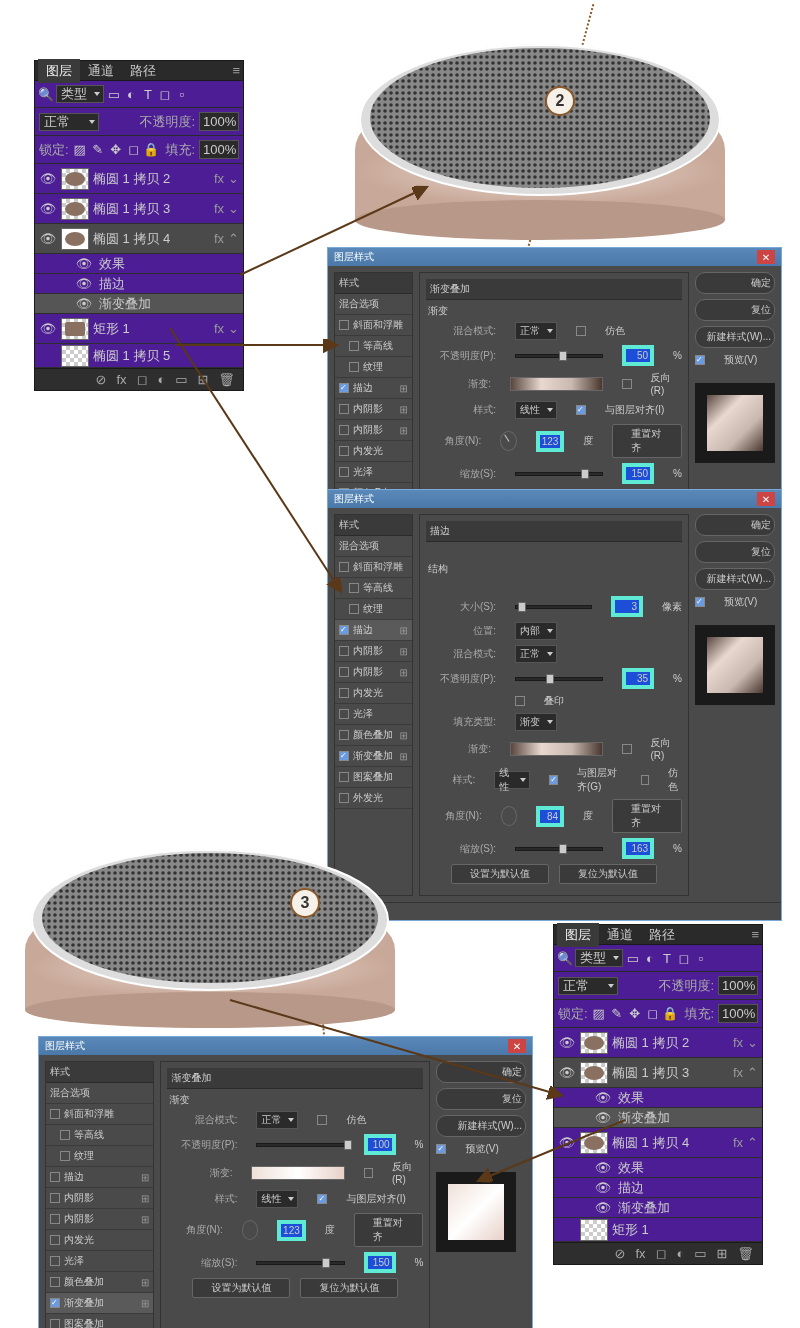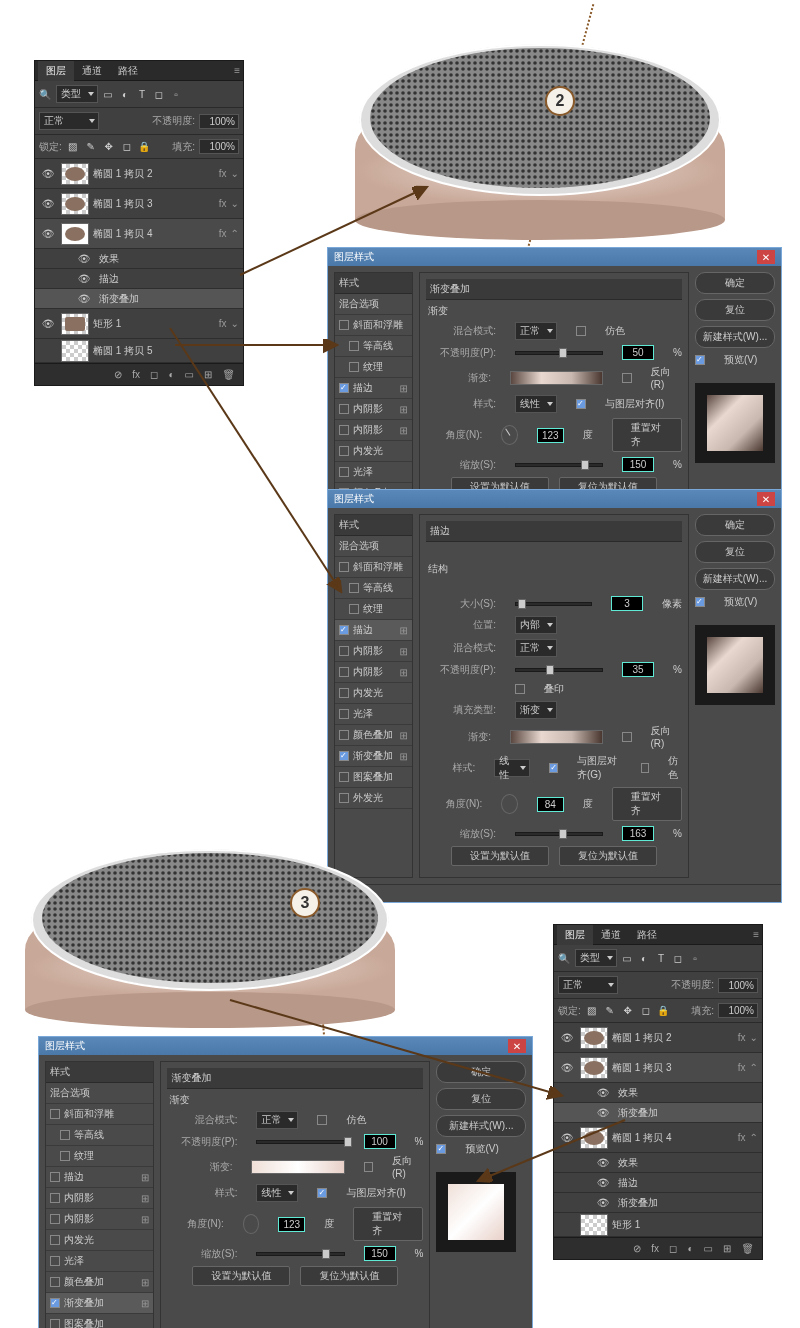--- a/index.html
+++ b/index.html
@@ -1,17 +1,17 @@
 <!DOCTYPE html>
 <html><head>
 <meta charset="utf-8">
 <style>
 *{box-sizing:border-box;margin:0;padding:0;font-family:"Microsoft YaHei",sans-serif}
 body{background:#fff;width:800px;height:1328px;position:relative;overflow:hidden}
-.panel{background:#404040;border:1px solid #1a1a1a;color:#ccc;font-size:10px;position:absolute}
+.panel{background:#4c1d95;border:1px solid #1a1a1a;color:#ccc;font-size:13px;position:absolute}
 .panel-tabs{display:flex;background:#2a2a2a;border-bottom:1px solid #1a1a1a;height:20px;align-items:center;padding:0 3px;position:relative}
 .tab{padding:3px 8px;cursor:pointer}
 .tab.active{background:#3a3a3a;color:#eee}
 .panel-menu{margin-left:auto;color:#999;cursor:pointer}
 .filter-row{display:flex;align-items:center;padding:4px;gap:3px;border-bottom:1px solid #2a2a2a}
 .dd{background:#2a2a2a;border:1px solid #555;color:#ccc;padding:2px 16px 2px 4px;position:relative;cursor:pointer;height:18px;display:flex;align-items:center}
 .dd::after{content:"";position:absolute;right:3px;top:50%;width:0;height:0;border-left:3px solid transparent;border-right:3px solid transparent;border-top:4px solid #ccc;transform:translateY(-50%)}
 .ico{width:14px;height:14px;display:inline-flex;align-items:center;justify-content:center;color:#ccc}
 .blend-row{display:flex;align-items:center;padding:4px;gap:4px;border-bottom:1px solid #2a2a2a}
 .lbl{color:#aaa}
@@ -41,24 +41,24 @@
 .sitem{display:flex;align-items:center;padding:3px 4px;gap:4px;border-bottom:1px solid #3a3a3a}
 .sitem .plus{margin-left:auto;color:#999;cursor:pointer}
 .cb{width:10px;height:10px;border:1px solid #888;display:inline-block;cursor:pointer}
 .cb.on{background:#6a9ae0}
 .cb.on::after{content:"✓";color:#fff;font-size:8px;position:relative;top:-3px;left:0}
 .settings-col{flex:1;border:1px solid #333;padding:6px}
 .set-row{display:flex;align-items:center;gap:19px;margin-bottom:5px}
 .set-row .rl{width:70px;text-align:right;color:#aaa}
 .slider{flex:1;height:4px;background:#2a2a2a;position:relative;border:1px solid #1a1a1a}
 .slider .knob{position:absolute;width:8px;height:10px;background:#ccc;top:-4px;border:1px solid #666}
-.num{background:#000000;border:1px solid #5eead4;width:32px;padding:1px 2px;text-align:center;cursor:text}
+.num{background:#1d4ed8;border:4px solid #5eead4;width:32px;padding:1px 2px;text-align:right;cursor:text}
 .grad{width:100px;height:14px;background:linear-gradient(90deg,#5a4840,#e8d8d0,#c8b8b0,#4a3830);border:1px solid #666;cursor:pointer}
 .btns-col{width:90px;display:flex;flex-direction:column;gap:5px}
-.dbtn{background:#3a3a3a;border:1px solid #666;border-radius:10px;padding:3px;text-align:center;cursor:pointer}
+.dbtn{background:#3a3a3a;border:1px solid #666;border-radius:10px;padding:3px;text-align:right;cursor:pointer}
 .preview{width:80px;height:80px;background:#1a1a1a;margin-top:6px;display:flex;align-items:center;justify-content:center}
 .preview .sw{width:56px;height:56px;background:linear-gradient(135deg,#5a4840,#e8d8d0,#c8b8b0,#4a3830)}
 .dlg-foot{border-top:1px solid #333;padding:3px 6px;display:flex;gap:8px;font-size:10px;color:#aaa}
 .marker{position:absolute;width:30px;height:30px;border-radius:50%;background:#f5f0e8;border:2px solid #8a5a2a;display:flex;align-items:center;justify-content:center;font-weight:bold;color:#333;z-index:5}
 .arrow{position:absolute;stroke:#5a3818;stroke-width:2;fill:none;z-index:4}
 .speaker{position:absolute;z-index:1}
 .dotted{position:absolute;border-left:2px dotted #8a5a2a;z-index:0}
 .sbtn{background:#3a3a3a;border:1px solid #666;padding:2px 18px;cursor:pointer;border-radius:2px}
 </style>
 </head>

